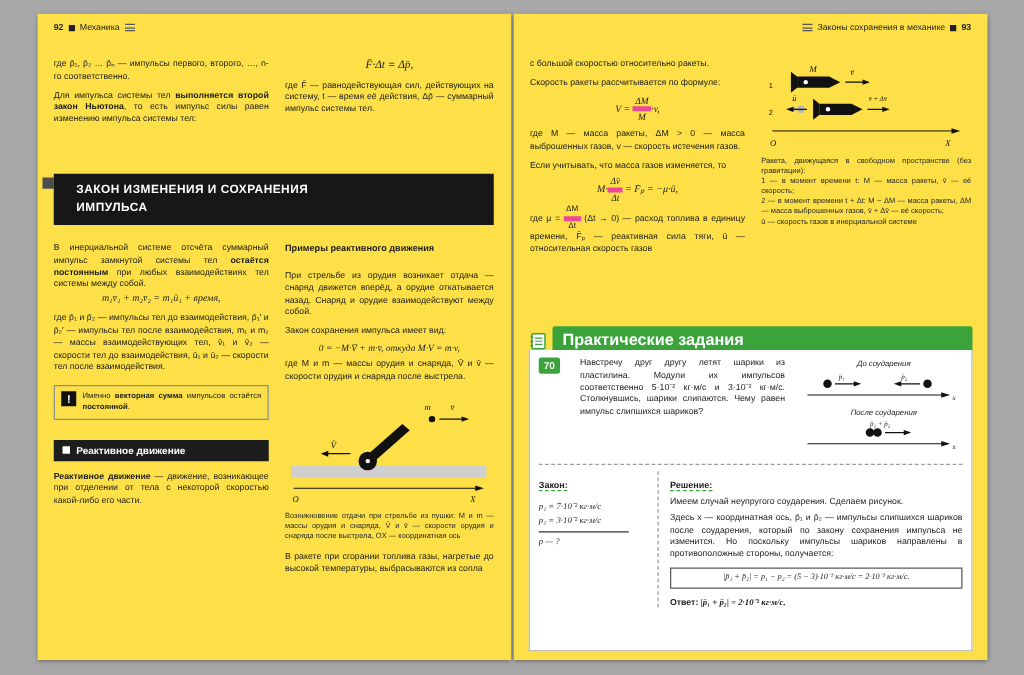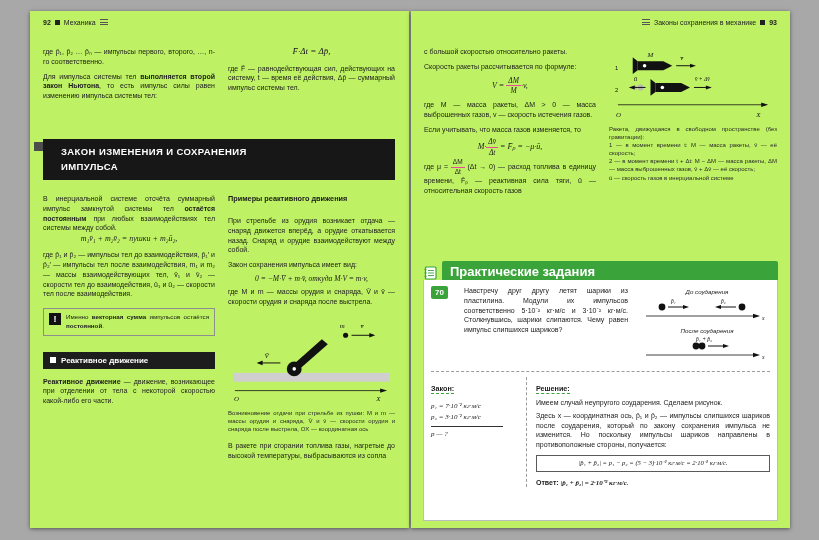--- a/index.html
+++ b/index.html
@@ -1,18 +1,18 @@
 <!DOCTYPE html>
 <html><head>
 <meta charset="utf-8">
 <style>
   * { margin:0; padding:0; box-sizing:border-box; }
   html,body { width:819px; height:540px; overflow:hidden; }
   body { position:relative; background:#a8a8a8; font-family:"Liberation Sans",sans-serif; color:#1b1b1b; }
-  .page { position:absolute; top:11px; width:379px; height:517px; background:#bef264; box-shadow:0 1px 4px rgba(0,0,0,.5); }
+  .page { position:absolute; top:11px; width:379px; height:517px; background:#fde047; box-shadow:0 1px 4px rgba(0,0,0,.5); }
   #page-left{ left:30px; } #page-right{ left:411px; }
   .pg-head { position:absolute; top:7px; display:flex; align-items:center; gap:4px; font-size:7px; color:#222; }
   .pg-head .num { font-weight:bold; }
   .sq { width:5px; height:5px; background:#222; flex:0 0 auto; }
   .tri-lines { display:inline-block; width:8px; flex:0 0 auto; }
   .tri-lines i { display:block; height:1px; background:#555; margin:1.4px 0; }
   .abs { position:absolute; }
   .txt { font-size:7px; line-height:1.4; text-align:justify; }
   .mt3{margin-top:3px;} .mt5{margin-top:5px;} .mt8{margin-top:8px;}
   .formula { font-family:"Liberation Serif",serif; font-style:italic; text-align:center; font-size:8px; line-height:1.5; }
@@ -23,21 +23,21 @@
   .warn p { font-size:6.2px; line-height:1.4; text-align:justify; }
   .sect-bar { margin-top:16px; background:#1d1d1d; color:#fff; font-weight:bold; font-size:8px; padding:4px 7px; display:flex; align-items:center; gap:5px; }
   .sect-bar .wsq { width:6px; height:6px; background:#fff; flex:0 0 auto; }
   .bold-title { font-size:7.3px; font-weight:bold; margin-bottom:13px; }
   .cap { font-size:6px; line-height:1.35; color:#2a2a2a; text-align:justify; }
   .fig { display:block; margin:4px auto 2px; }
   .flabel { font-family:"Liberation Serif",serif; font-style:italic; font-size:7px; fill:#111; }
   .flabel-sm { font-family:"Liberation Serif",serif; font-style:italic; font-size:5.6px; fill:#111; }
   .fnum-label { font-family:"Liberation Sans",sans-serif; font-size:6px; fill:#111; }
   .frac { display:inline-flex; flex-direction:column; vertical-align:middle; text-align:center; line-height:1.05; font-size:7.5px; }
-  .frac .fnum { border-bottom:1px solid #ec4899; padding:0 2px 1px; }
+  .frac .fnum { border-bottom:4px solid #ec4899; padding:0 2px 1px; }
   .frac .fden { padding-top:1px; }
   .prac-head { position:absolute; left:12px; top:250px; width:355px; display:flex; align-items:center; gap:5px; }
   .prac-bar { flex:1; background:#3aa43a; color:#fff; font-weight:bold; font-size:13px; padding:3px 8px; border-radius:2px; border-bottom:2px solid #7f1d1d; }
   .prac-body { position:absolute; left:12px; top:269px; width:355px; height:241px; border:1px solid #bdbdbd; border-top:none; padding:6px 7px 4px; background:#fff; }
   .task-row { display:flex; gap:16px; }
   .task-no { flex:0 0 17px; height:13px; background:#3aa43a; color:#fff; font-weight:bold; font-size:8px; text-align:center; line-height:13px; border-radius:2px; }
   .task-text { width:182px; }
   .task-figs { flex:1; padding-top:2px; }
   .fig-label { font-size:6.2px; font-style:italic; text-align:center; }
   .gs-row { display:flex; margin-top:7px; border-top:1px dashed #9b9b9b; padding-top:5px; }
@@ -77,21 +77,21 @@
   </div>
 
   <div class="banner-tab"></div>
   <div class="banner">
     <span style="display:block;">ЗАКОН ИЗМЕНЕНИЯ И СОХРАНЕНИЯ</span>
     <span style="display:block;">ИМПУЛЬСА</span>
   </div>
 
   <div class="abs" style="left:13px; top:183px; width:172px;">
     <p class="txt"><span>В инерциальной системе отсчёта суммарный импульс замкнутой системы тел </span><b>остаётся постоянным</b><span> при любых взаимодействиях тел системы между собой.</span></p>
-    <p class="formula">m₁v̄₁ + m₂v̄₂ = пушки + m₂ū₂,</p>
+    <p class="formula">m₁v̄₁ + m₂v̄₂ = m₁ū₁ + время,</p>
     <p class="txt mt5">где p̄₁ и p̄₂ — импульсы тел до взаимодействия, p̄₁′ и p̄₂′ — импульсы тел после взаимодействия, m₁ и m₂ — массы взаимодействующих тел, v̄₁ и v̄₂ — скорости тел до взаимодействия, ū₁ и ū₂ — скорости тел после взаимодействия.</p>
     <div class="warn">
       <div class="warn-mark">!</div>
       <p><span>Именно </span><b>векторная сумма</b><span> импульсов остаётся </span><b>постоянной</b><span>.</span></p>
     </div>
     <div class="sect-bar">
       <span class="wsq"></span>
       <span>Реактивное движение</span>
     </div>
     <p class="txt mt8"><b>Реактивное движение</b><span> — движение, возникающее при отделении от тела с некоторой скоростью какой-либо его части.</span></p>

